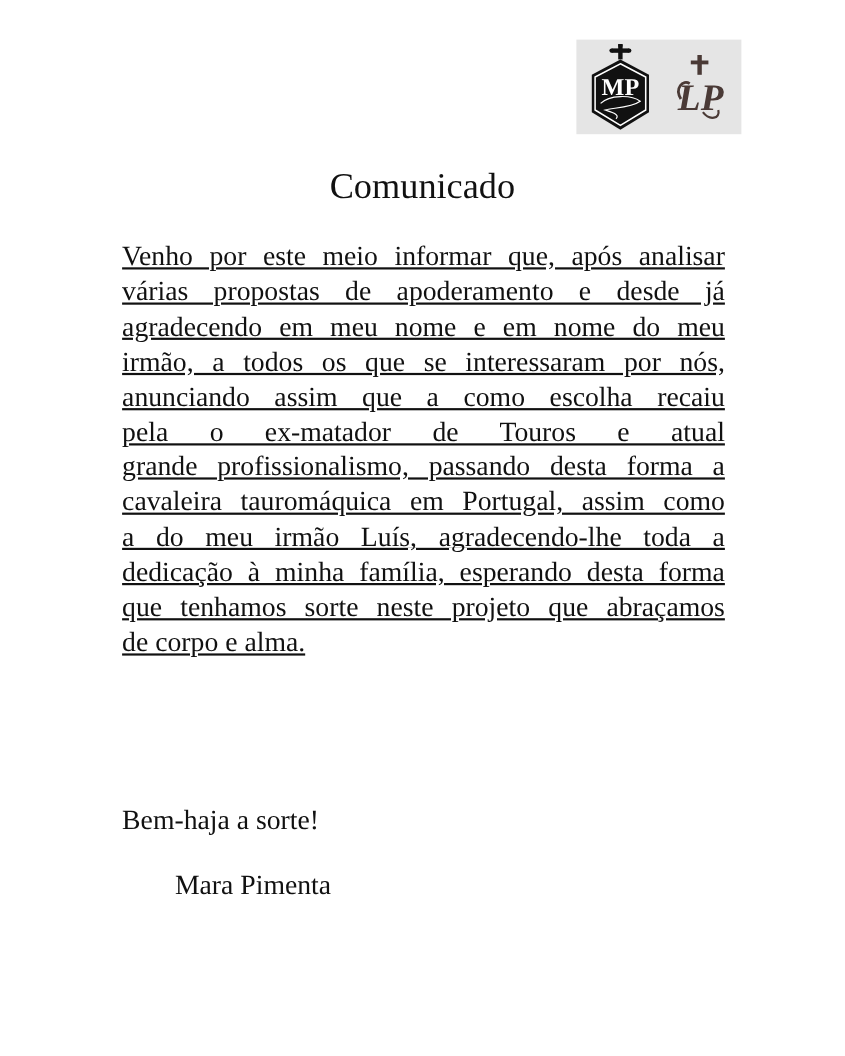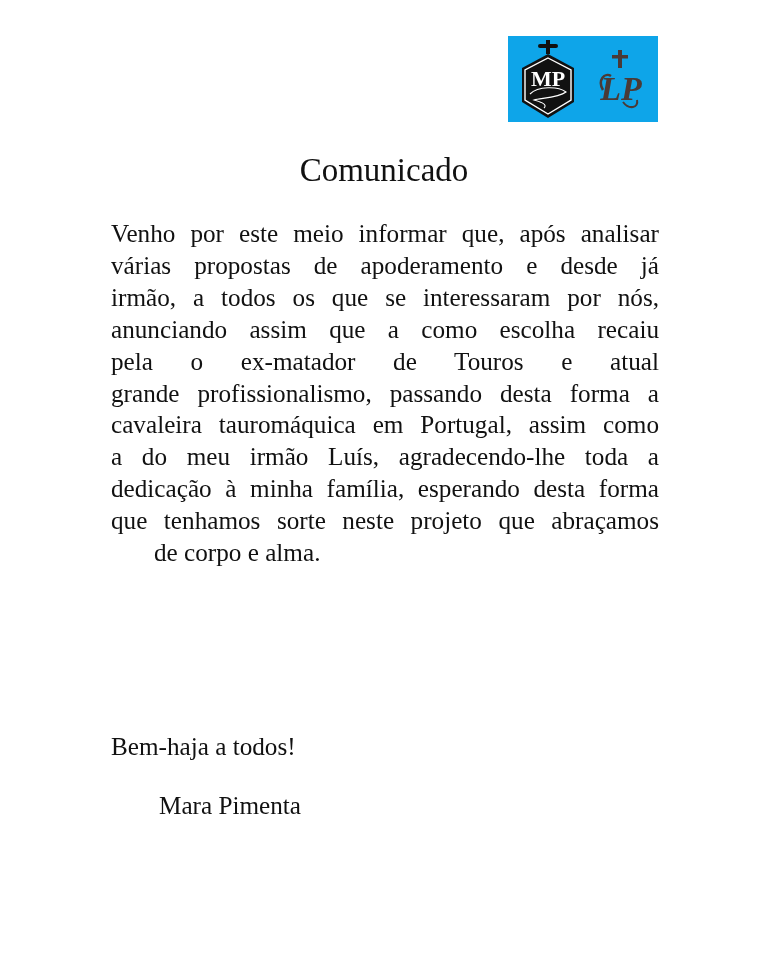--- a/index.html
+++ b/index.html
@@ -10,25 +10,25 @@
     body {
       width: 768px;
       height: 960px;
       position: relative;
       overflow: hidden;
       font-family: "Liberation Serif", "DejaVu Serif", serif;
       color: #111111;
     }
     .logos {
       position: absolute;
-      left: 508px;
+      left: 524px;
       top: 36px;
       width: 150px;
       height: 86px;
-      background: #0ea5e9;
+      background: #e5e5e5;
     }
     .logo-mp {
       position: absolute;
       left: 10px;
       top: 4px;
       width: 60px;
       height: 80px;
     }
     .logo-lp {
       position: absolute;
@@ -55,24 +55,24 @@
       font-size: 25.2px;
       line-height: 31.9px;
       text-align: justify;
       color: #111;
     }
     .body-line {
       display: block;
       text-align: justify;
       text-align-last: justify;
       white-space: nowrap;
+      text-decoration: underline;
     }
     .body-line.last {
       text-align-last: left;
-      margin-left: 43px;
     }
     .greeting {
       position: absolute;
       left: 111px;
       top: 731px;
       font-size: 25.2px;
       line-height: 32px;
     }
     .signatures {
       position: absolute;
@@ -115,28 +115,29 @@
     <path d="M10,40 C4,30 12,22 18,26" fill="none" stroke="#4a3a36" stroke-width="2.5"></path>
     <path d="M30,52 C36,60 46,58 44,50" fill="none" stroke="#4a3a36" stroke-width="2"></path>
   </svg>
 </div>
 
 <div class="title">Comunicado</div>
 
 <div class="body-text">
   <span class="body-line">Venho por este meio informar que, após analisar</span>
   <span class="body-line">várias propostas de apoderamento e desde já</span>
+  <span class="body-line">agradecendo em meu nome e em nome do meu</span>
   <span class="body-line">irmão, a todos os que se interessaram por nós,</span>
   <span class="body-line">anunciando assim que a como escolha recaiu</span>
   <span class="body-line">pela o ex-matador de Touros e atual</span>
   <span class="body-line">grande profissionalismo, passando desta forma a</span>
   <span class="body-line">cavaleira tauromáquica em Portugal, assim como</span>
   <span class="body-line">a do meu irmão Luís, agradecendo-lhe toda a</span>
   <span class="body-line">dedicação à minha família, esperando desta forma</span>
   <span class="body-line">que tenhamos sorte neste projeto que abraçamos</span>
   <span class="body-line last">de corpo e alma.</span>
 </div>
 
-<div class="greeting">Bem-haja a todos!</div>
+<div class="greeting">Bem-haja a sorte!</div>
 
 <div class="signatures">
   <span class="sig">Mara Pimenta</span>
 </div>
 
 </body></html>

